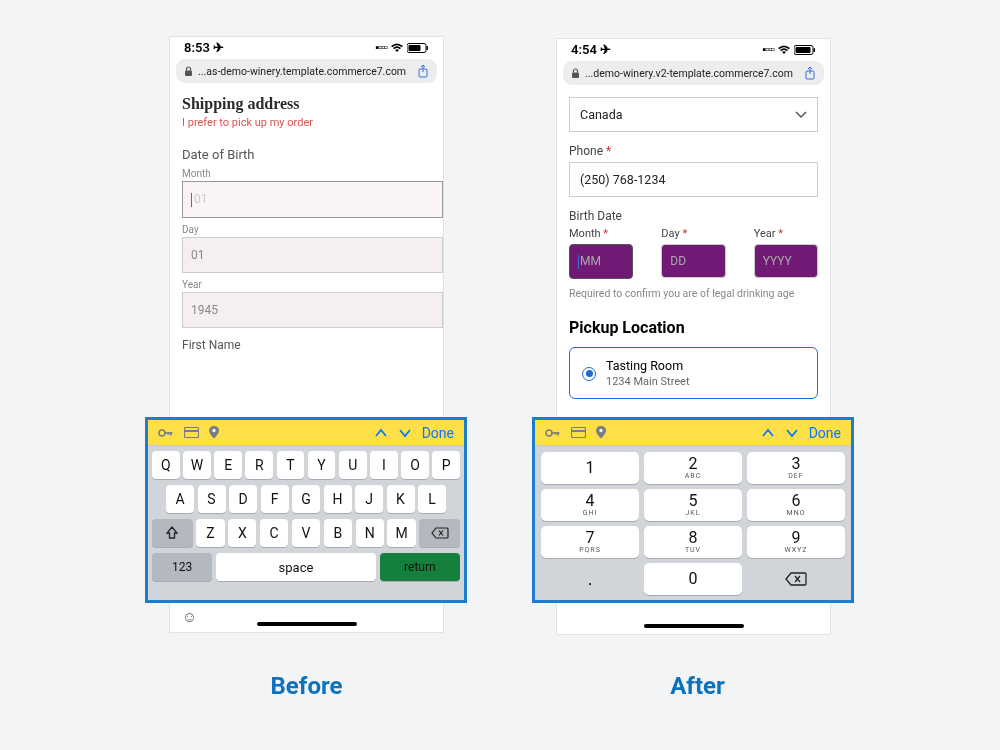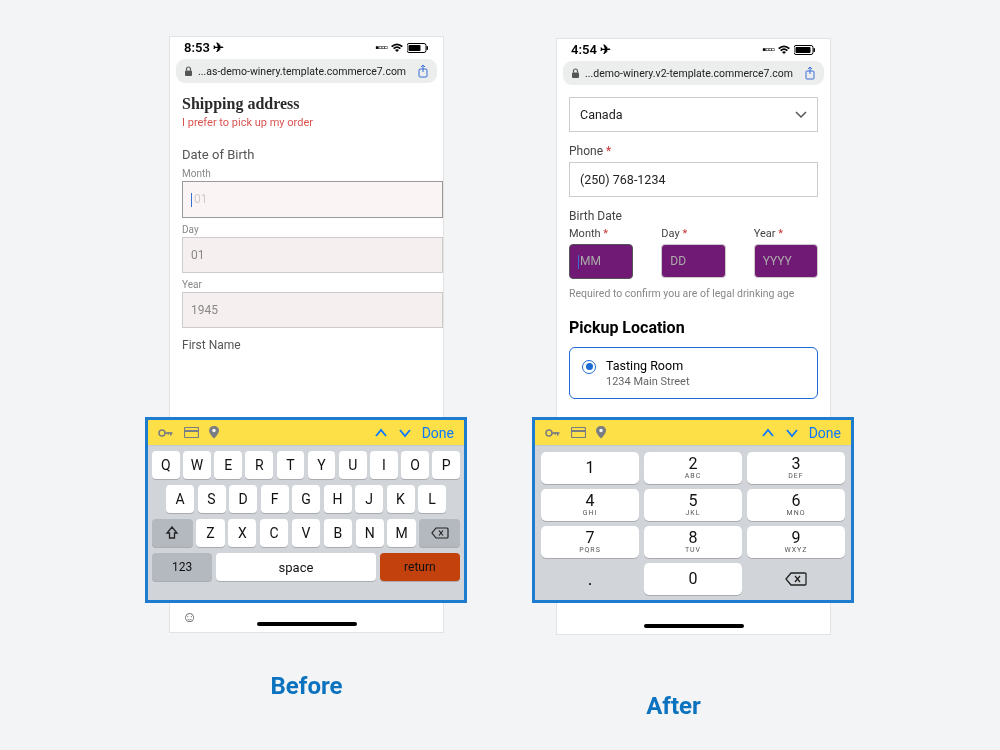--- a/index.html
+++ b/index.html
@@ -93,21 +93,21 @@
   .dob-input.active { border: 1px solid #555; }
   .dob-input .cursor-line { margin-right: 1px; }
   .helper { font-size: 10.5px; color: #888; margin-top: 8px; }
   .pickup-h { font-size: 16px; font-weight: 700; margin-top: 18px; margin-bottom:10px; }
   .pickup-card {
     border: 1.5px solid #1d6bd4;
     border-radius: 6px;
     padding: 10px 12px;
     display: flex;
     gap: 10px;
-    align-items: flex-start;
+    align-items: center;
   }
   .radio-dot {
     width: 14px; height: 14px; border: 1.5px solid #1d6bd4; border-radius: 50%;
     display: flex; align-items: center; justify-content: center; margin-top:2px;
   }
   .radio-dot::after { content:""; width: 7px; height: 7px; background:#1d6bd4; border-radius:50%; }
   .pickup-name { font-size: 12.5px; }
   .pickup-addr { font-size: 11px; color:#666; margin-top:2px; }
 
   
@@ -144,21 +144,21 @@
     height: 28px;
     flex: 1;
     display: flex;
     align-items: center;
     justify-content: center;
     font-size: 14px;
     color: #111;
   }
   .key.shift, .key.bksp { flex: 1.3; background:#b4b8bf; }
   .key.space { flex: 4; font-size: 13px; }
-  .key.ret { flex: 2; background:#c2410c; font-size:12px; }
+  .key.ret { flex: 2; background:#15803d; font-size:12px; }
   .key.num { flex: 1.5; background:#b4b8bf; font-size:12px; }
 
   
   .numpad { padding: 6px 6px 0; }
   .nrow { display: flex; gap: 5px; margin-bottom: 5px; }
   .nkey {
     background:#fff; border-radius:5px; box-shadow:0 1px 0 #a9abb0;
     height: 32px; flex:1;
     display:flex; flex-direction:column; align-items:center; justify-content:center;
     font-size:16px; color:#111; line-height:1;
@@ -171,21 +171,21 @@
 
   .caption {
     position: absolute;
     top: 672px;
     font-size: 24px;
     font-weight: 700;
     color: #0a72bf;
     text-align: center;
   }
   .caption-left { left: 169px; width: 275px; }
-  .caption-right { left: 536px; width: 275px; margin-top: 20px; }
+  .caption-right { left: 560px; width: 275px; }
 
   svg { display: block; }
 </style>
 </head>
 <body>
 
 <div class="phone phone-left">
   <div class="status-bar">
     <span><span>8:53</span> <span>✈</span></span>
     <span class="status-icons">

